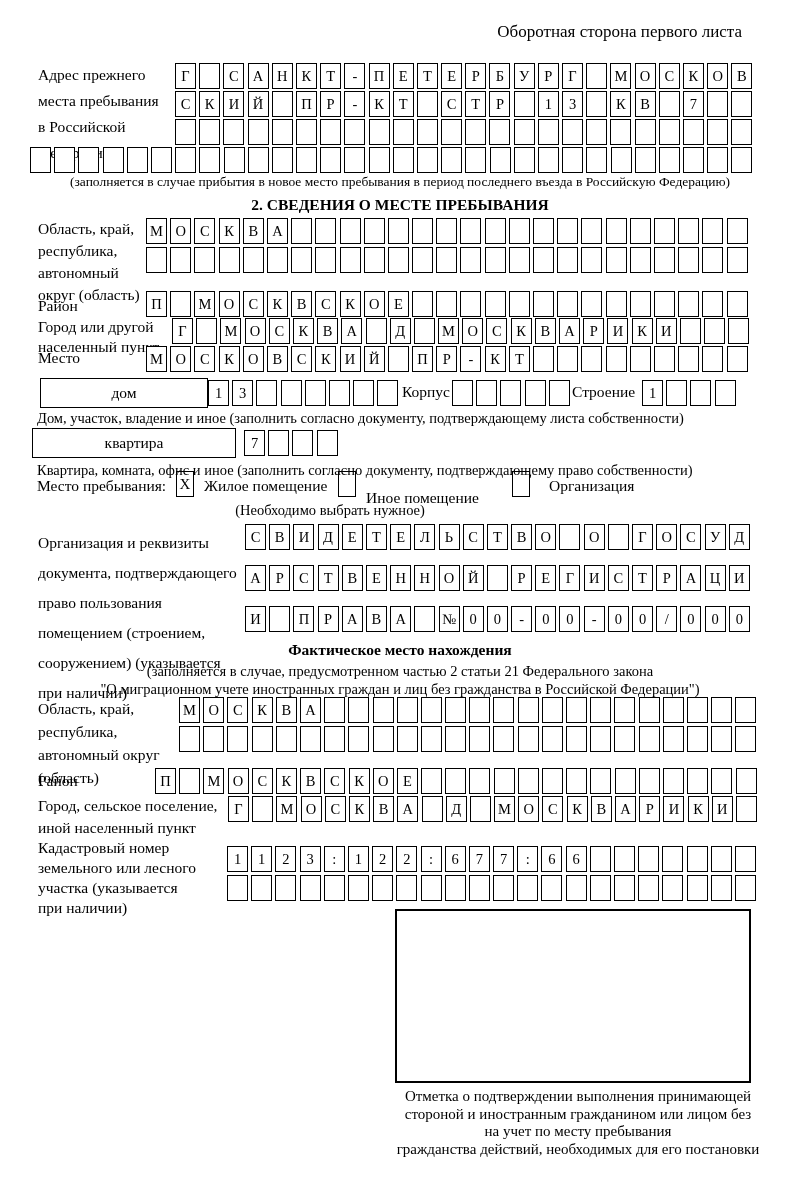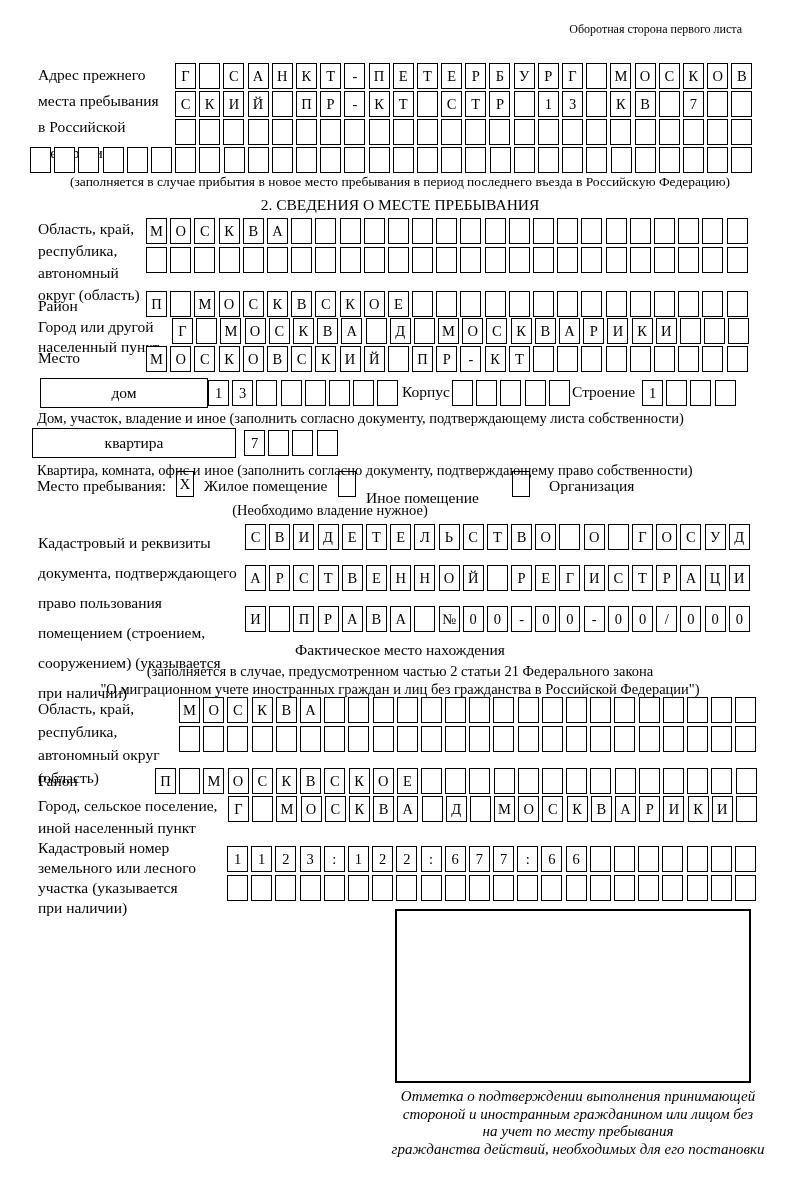--- a/index.html
+++ b/index.html
@@ -1,36 +1,36 @@
 <!DOCTYPE html>
 <html lang="ru"><head>
 <meta charset="utf-8">
 <style>
   html,body{margin:0;padding:0;background:#fff;}
   .page{position:relative;width:800px;height:1180px;background:#ffffff;
         font-family:"Liberation Serif","DejaVu Serif",serif;color:#000;overflow:hidden;}
   .t{position:absolute;font-size:15.5px;white-space:nowrap;}
-  .hdr{font-size:12px;}
-  .bold{font-weight:normal;}
+  .hdr{font-size:17px;}
+  .bold{font-weight:bold;}
   .center{left:0;width:800px;text-align:center;}
   .small{font-size:13.5px;}
   .cap{font-size:14.5px;}
   .lbl{position:absolute;font-size:15.5px;}
   .row{position:absolute;display:flex;gap:3.2px;}
   .cell{width:21px;height:26px;border:1.7px solid #000;box-sizing:border-box;
         display:inline-flex;align-items:center;justify-content:center;
         font-size:14.5px;line-height:1;background:#fff;flex:0 0 auto;}
   .wbox{position:absolute;border:1.7px solid #000;box-sizing:border-box;height:30px;
         display:flex;align-items:center;justify-content:center;font-size:15.5px;}
   .ckbox{position:absolute;width:18px;height:26px;border:1.7px solid #000;box-sizing:border-box;
          display:flex;align-items:center;justify-content:center;font-size:15px;}
   .stamp{position:absolute;left:395px;top:909px;width:356px;height:174px;
          border:2px solid #000;box-sizing:border-box;background:#fff;}
   .stampcap{position:absolute;left:383px;top:1088px;width:390px;text-align:center;
-            font-size:15px;line-height:17.5px;font-style:italic;}
+            font-size:15px;line-height:17.5px;}
   .notewrap{position:absolute;text-align:center;}
 </style>
 </head>
 <body>
 
 <div class="page">
 
   <div class="t hdr" style="right:58px;top:22px">Оборотная сторона первого листа</div>
 
   <div class="lbl" style="left:38px;top:62px;line-height:26px">
@@ -340,24 +340,24 @@
     </div>
   <div class="t cap" style="left:37px;top:462px">Квартира, комната, офис и иное (заполнить согласно документу, подтверждающему право собственности)</div>
 
   <div class="t" style="left:37px;top:477px">Место пребывания:</div>
   <div class="ckbox" style="left:176px;top:471px">X</div>
   <div class="t" style="left:204px;top:477px">Жилое помещение</div>
   <div class="ckbox" style="left:338px;top:471px"></div>
   <div class="t" style="left:366px;top:489px">Иное помещение</div>
   <div class="ckbox" style="left:512px;top:471px"></div>
   <div class="t" style="left:549px;top:477px">Организация</div>
-  <div class="notewrap cap" style="left:165px;top:502px;width:330px">(Необходимо владение нужное)</div>
+  <div class="notewrap cap" style="left:165px;top:502px;width:330px">(Необходимо выбрать нужное)</div>
 
   <div class="lbl" style="left:38px;top:528px;line-height:30px">
-    <div>Кадастровый и реквизиты</div>
+    <div>Организация и реквизиты</div>
     <div>документа, подтверждающего</div>
     <div>право пользования</div>
     <div>помещением (строением,</div>
     <div>сооружением) (указывается</div>
     <div>при наличии)</div>
   </div>
   <div class="row" style="left:245px;top:524px">
       <span class="cell">С</span>
       <span class="cell">В</span>
       <span class="cell">И</span>

